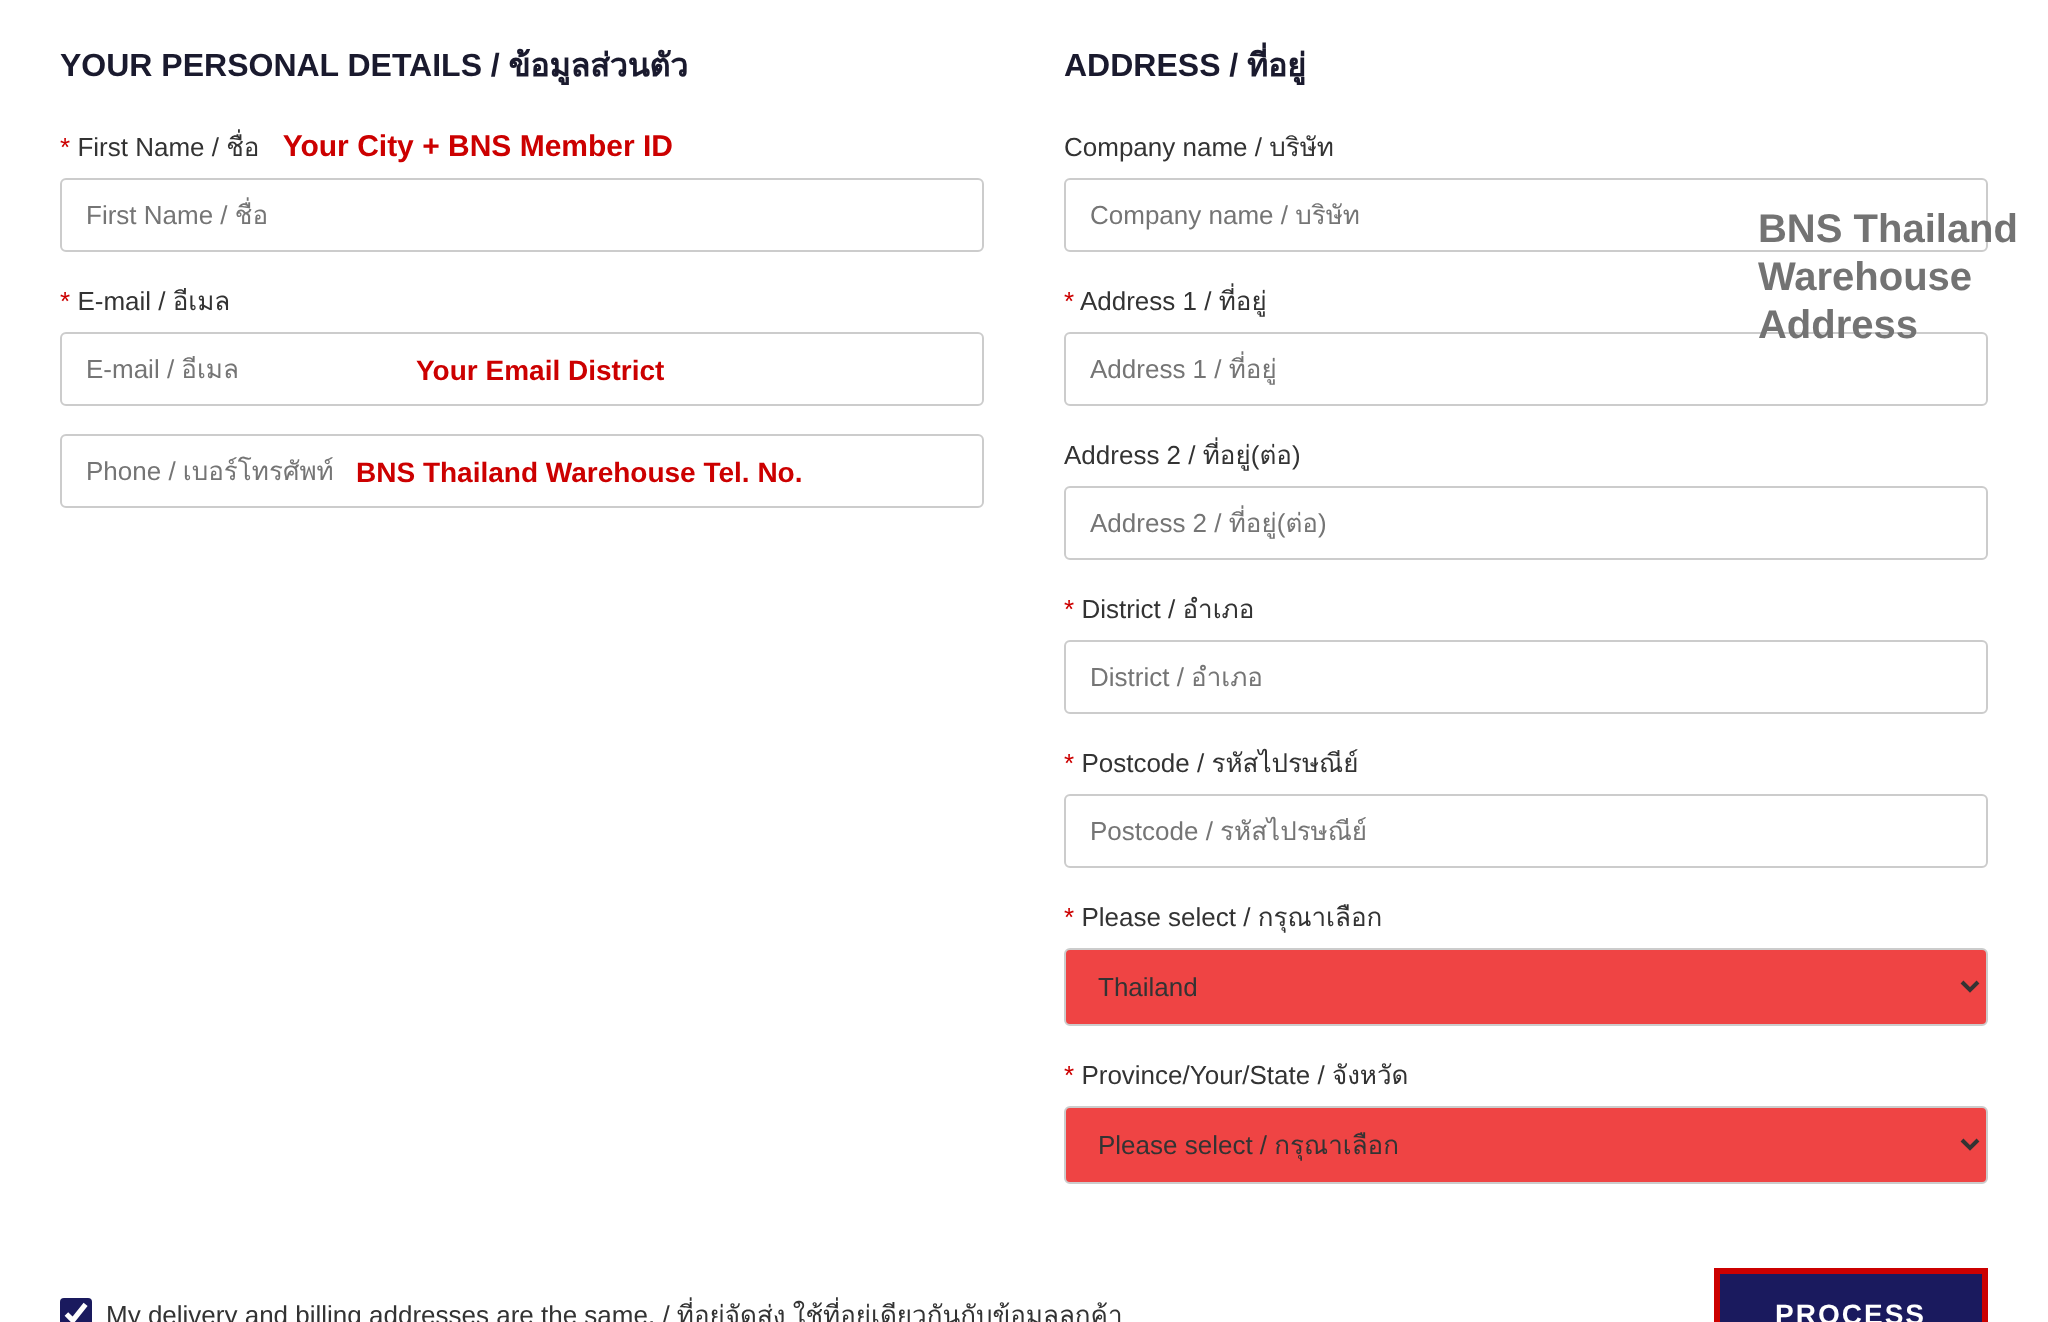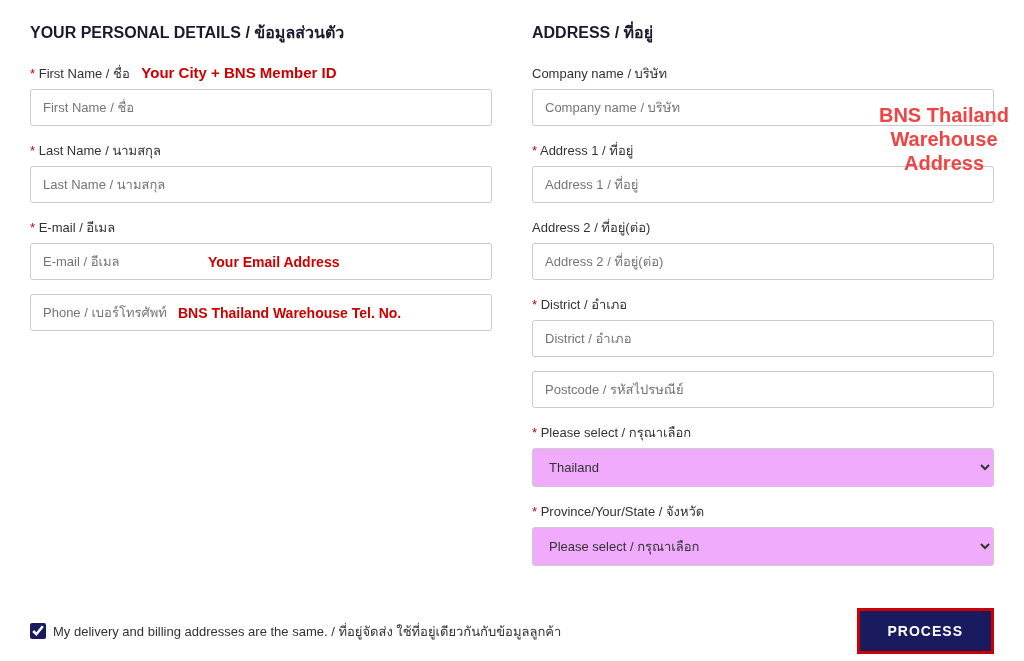--- a/index.html
+++ b/index.html
@@ -45,21 +45,21 @@
       width: 100%;
       padding: 10px 12px;
       border: 1px solid #ccc;
       border-radius: 3px;
       font-size: 13px;
       color: #999;
       outline: none;
     }
     select.field-input {
       appearance: auto;
-      background: #f0abfc;
+      background: #ef4444;
       cursor: pointer;
       color: #333;
     }
     .annotation-red {
       color: #cc0000;
       font-weight: bold;
       font-size: 15px;
       margin-left: 8px;
     }
     .right-section {
@@ -108,52 +108,45 @@
 
       <div class="field-group">
         <label class="field-label">
           <span class="required">*</span>
           <span>First Name / ชื่อ</span>
           <span class="annotation-red">Your City + BNS Member ID</span>
         </label>
         <input type="text" class="field-input" placeholder="First Name / ชื่อ" style="">
       </div>
 
-      <div class="field-group">
-        <label class="field-label">
-          <span class="required">*</span>
-          <span>Last Name / นามสกุล</span>
-        </label>
-        <input type="text" class="field-input" placeholder="Last Name / นามสกุล" style="">
-      </div>
 
       <div class="field-group">
         <label class="field-label">
           <span class="required">*</span>
           <span>E-mail / อีเมล</span>
         </label>
         <div style="position:relative;">
           <input type="text" class="field-input" placeholder="E-mail / อีเมล" style="">
-          <span class="annotation-red" style="position:absolute;top:50%;left:170px;transform:translateY(-50%);font-size:14px;white-space:nowrap;">Your Email Address</span>
+          <span class="annotation-red" style="position:absolute;top:50%;left:170px;transform:translateY(-50%);font-size:14px;white-space:nowrap;">Your Email District</span>
         </div>
       </div>
 
       <div class="field-group">
         <div style="position:relative;">
           <input type="text" class="field-input" placeholder="Phone / เบอร์โทรศัพท์" style="">
           <span class="annotation-red" style="position:absolute;top:50%;left:140px;transform:translateY(-50%);font-size:14px;white-space:nowrap;">BNS Thailand Warehouse Tel. No.</span>
         </div>
       </div>
     </div>
 
     <div class="section right-section">
       <div class="section-title">ADDRESS / ที่อยู่</div>
 
       <div style="position:relative;">
-        <div style="position:absolute;right:-15px;top:40px;color:#ef4444;font-weight:bold;font-size:20px;line-height:1.2;text-align:center;z-index:2;">
+        <div style="position:absolute;right:-15px;top:40px;color:#737373;font-weight:bold;font-size:20px;line-height:1.2;text-align:left;z-index:2;">
           BNS Thailand<br>Warehouse<br>Address
         </div>
       </div>
 
       <div class="field-group">
         <label class="field-label">Company name / บริษัท</label>
         <input type="text" class="field-input" placeholder="Company name / บริษัท" style="">
       </div>
 
       <div class="field-group">
@@ -171,20 +164,24 @@
 
       <div class="field-group">
         <label class="field-label">
           <span class="required">*</span>
           <span>District / อำเภอ</span>
         </label>
         <input type="text" class="field-input" placeholder="District / อำเภอ" style="">
       </div>
 
       <div class="field-group">
+        <label class="field-label">
+          <span class="required">*</span>
+          <span>Postcode / รหัสไปรษณีย์</span>
+        </label>
         <input type="text" class="field-input" placeholder="Postcode / รหัสไปรษณีย์" style="">
       </div>
 
       <div class="field-group">
         <label class="field-label">
           <span class="required">*</span>
           <span>Please select / กรุณาเลือก</span>
         </label>
         <select class="field-input">
           <option value="Thailand" selected="">Thailand</option>

